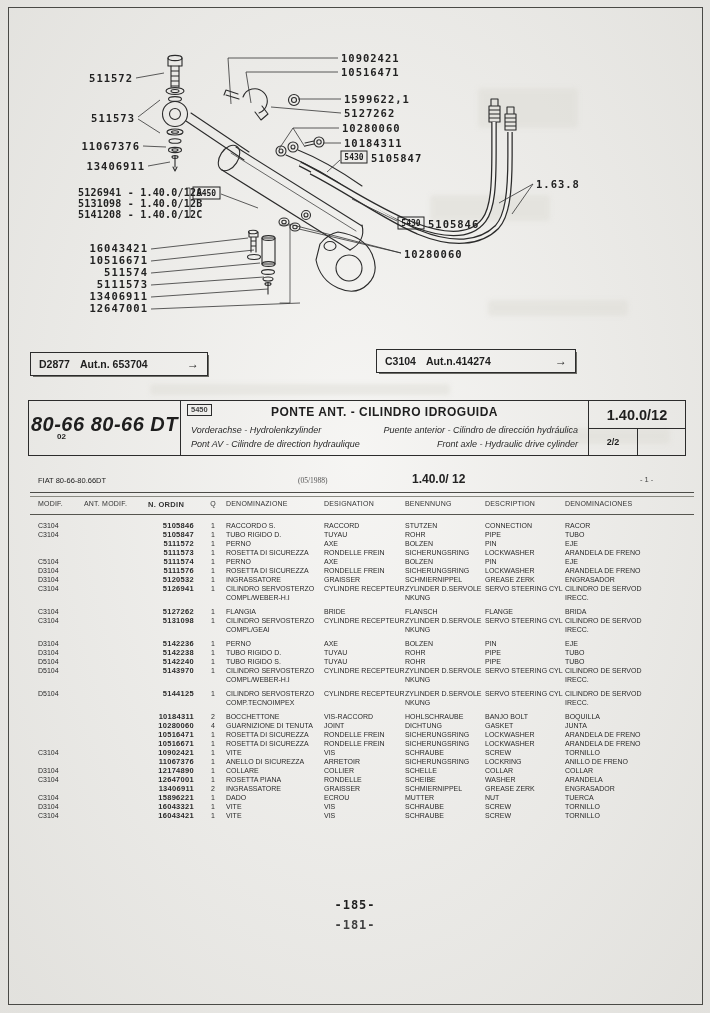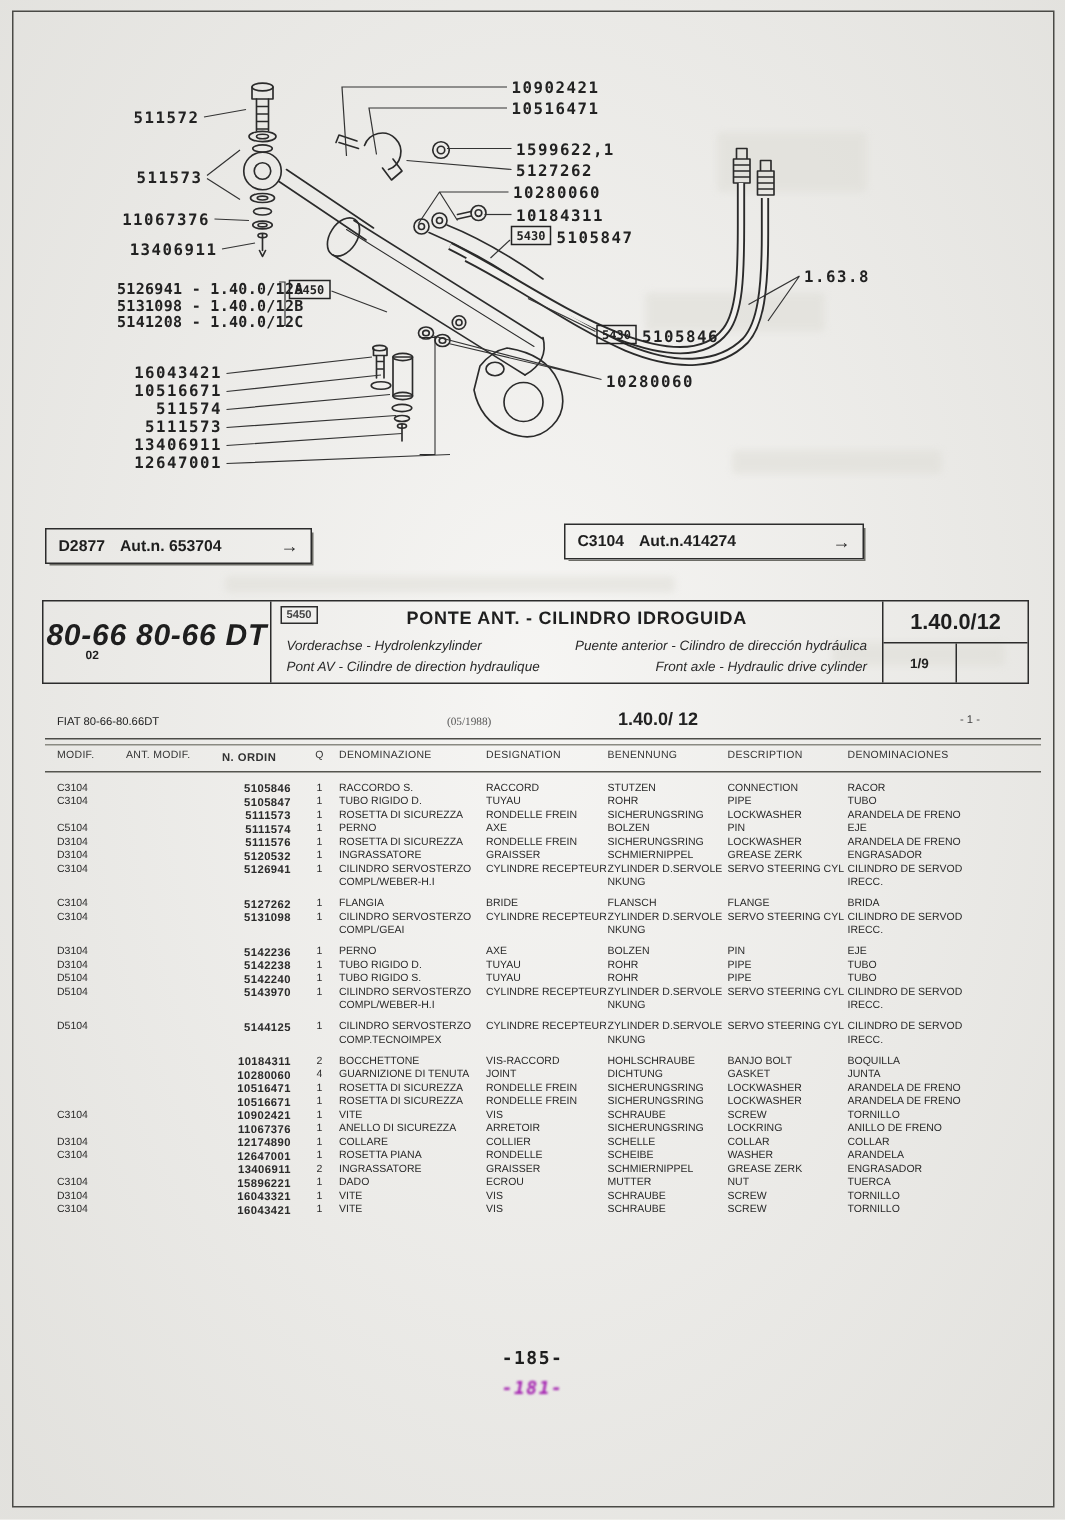--- a/index.html
+++ b/index.html
@@ -60,21 +60,21 @@
   .trow{font-size:7px;line-height:9px;color:#2a2a2a;}
   .trow.gap{margin-top:5px;}
   .trow div,.thead div{white-space:pre-line;overflow:hidden;}
   .c-ordin{text-align:left;font-weight:bold;font-size:7.5px;letter-spacing:.3px;}
   .trow .c-ordin{text-align:right;padding-right:6px;}
   .c-q{text-align:center;}
 
   .footer{position:absolute;left:0;top:898px;width:710px;text-align:center;
     font-family:"DejaVu Sans Mono", monospace;font-size:12px;font-weight:bold;letter-spacing:1px;}
   .footer-ghost{position:absolute;left:0;top:918px;width:710px;text-align:center;
-    font-family:"DejaVu Sans Mono", monospace;font-size:12px;font-weight:bold;letter-spacing:1px;color:#a21caf;filter:blur(.6px);font-style:italic;}
+    font-family:"DejaVu Sans Mono", monospace;font-size:12px;font-weight:bold;letter-spacing:1px;color:#404040;filter:blur(.6px);}
 </style>
 </head>
 <body>
 
 <div class="vignette"></div>
 <div class="page-frame"></div>
 
 <div class="smudge" style="left:478px;top:88px;width:100px;height:40px;"></div>
 <div class="smudge" style="left:430px;top:195px;width:120px;height:26px;"></div>
 <div class="smudge" style="left:488px;top:300px;width:140px;height:16px;"></div>
@@ -235,21 +235,21 @@
       </div>
       <div class="tb-subrow">
         <span>Pont AV - Cilindre de direction hydraulique</span>
         <span>Front axle - Hydraulic drive cylinder</span>
       </div>
     </div>
   </div>
   <div class="tb-right">
     <div class="tb-ref">1.40.0/12</div>
     <div class="tb-ref-bottom">
-      <div class="tb-pageref">1/9</div>
+      <div class="tb-pageref">2/2</div>
     </div>
   </div>
 </div>
 
 <div class="tinfo">
   <span class="model">FIAT 80-66-80.66DT</span>
   <span class="date">(05/1988)</span>
   <span class="ref">1.40.0/ 12</span>
   <span class="pageno">- 1 -</span>
 </div>
@@ -285,20 +285,31 @@
       <div class="c-q">1</div>
       <div class="c-it">TUBO RIGIDO D.</div>
       <div class="c-fr">TUYAU</div>
       <div class="c-de">ROHR</div>
       <div class="c-en">PIPE</div>
       <div class="c-es">TUBO</div>
     </div>
     <div class="trow">
       <div class="c-modif"></div>
       <div class="c-antmodif"></div>
+      <div class="c-ordin">5111572</div>
+      <div class="c-q">1</div>
+      <div class="c-it">PERNO</div>
+      <div class="c-fr">AXE</div>
+      <div class="c-de">BOLZEN</div>
+      <div class="c-en">PIN</div>
+      <div class="c-es">EJE</div>
+    </div>
+    <div class="trow">
+      <div class="c-modif"></div>
+      <div class="c-antmodif"></div>
       <div class="c-ordin">5111573</div>
       <div class="c-q">1</div>
       <div class="c-it">ROSETTA DI SICUREZZA</div>
       <div class="c-fr">RONDELLE FREIN</div>
       <div class="c-de">SICHERUNGSRING</div>
       <div class="c-en">LOCKWASHER</div>
       <div class="c-es">ARANDELA DE FRENO</div>
     </div>
     <div class="trow">
       <div class="c-modif">C5104</div>

